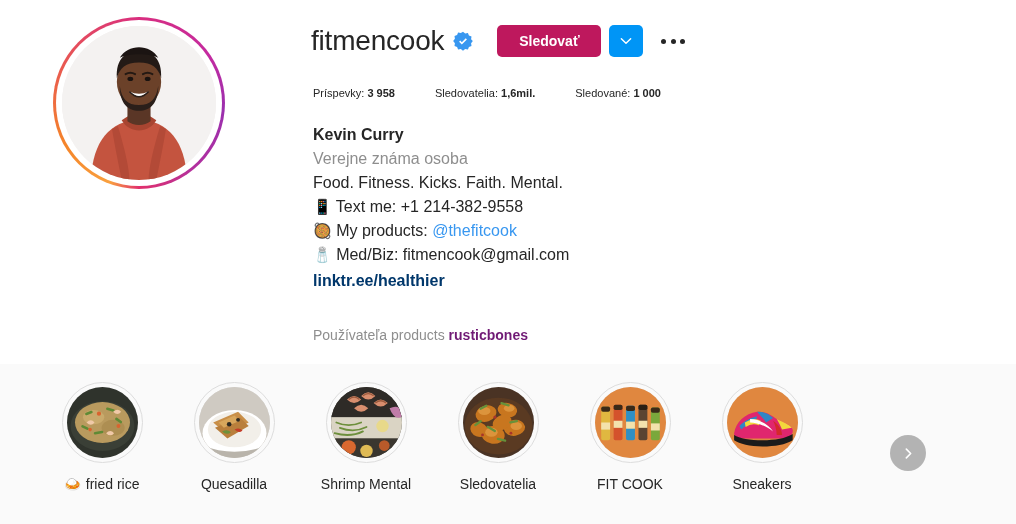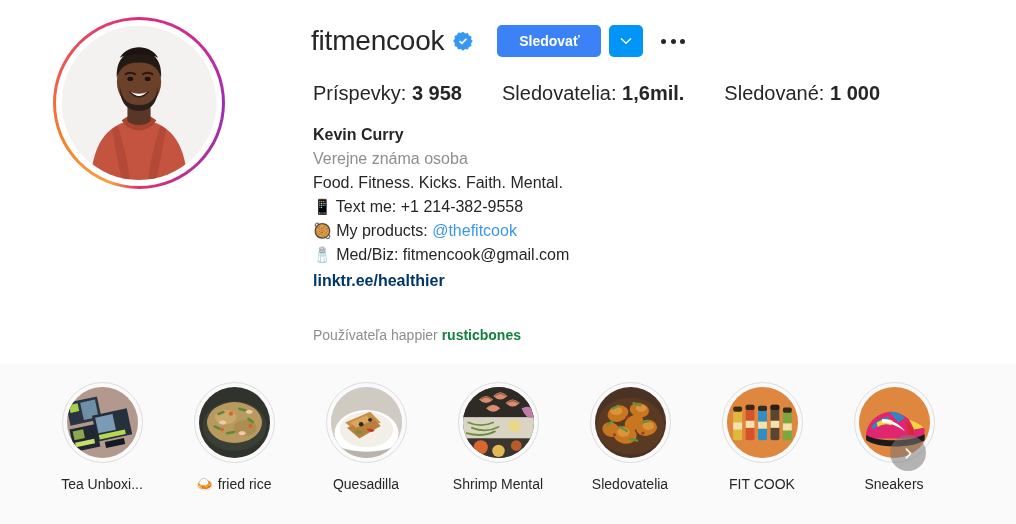--- a/index.html
+++ b/index.html
@@ -78,21 +78,21 @@
     width: 20px; height: 20px;
     display: inline-flex;
   }
   .verified-badge svg { width: 20px; height: 20px; display: block; }
 
   .btn-follow {
     margin-left: 24px;
     height: 32px;
     min-width: 104px;
     padding: 0 16px;
-    background: #3b82f6;
+    background: #be185d;
     color: #ffffff;
     border: none;
     border-radius: 5px;
     font-family: "Liberation Sans", sans-serif;
     font-size: 14px;
     font-weight: bold;
     cursor: pointer;
     line-height: 32px;
   }
   .btn-chevron {
@@ -122,21 +122,21 @@
     width: 5px; height: 5px;
     border-radius: 50%;
     background: #262626;
   }
 
   
   .stats-row {
     position: absolute;
     left: 313px; top: 81px;
     display: flex;
-    font-size: 20px;
+    font-size: 11px;
     line-height: 24px;
     color: #262626;
   }
   .stat { margin-right: 40px; white-space: nowrap; }
   .stat:last-child { margin-right: 0; }
   .stat .label { font-weight: normal; }
   .stat .value { font-weight: bold; }
 
   
   .bio {
@@ -169,21 +169,21 @@
   }
 
   
   .followed-by {
     position: absolute;
     left: 313px; top: 326px;
     font-size: 14px;
     line-height: 18px;
     color: #8e8e8e;
   }
-  .followed-by b { color: #15803d; font-weight: bold; }
+  .followed-by b { color: #701a75; font-weight: bold; }
 
   
   .highlights {
     position: absolute;
     left: 0; top: 382px;
     width: 1016px; height: 142px;
     display: flex;
     align-items: flex-start;
     padding-left: 36px;
   }
@@ -327,50 +327,28 @@
         <span>My products: </span><a class="mention">@thefitcook</a>
       </div>
       <div class="bio-line">
         <span class="emoji">🧂</span>
         <span>Med/Biz: fitmencook@gmail.com</span>
       </div>
       <a class="bio-link">linktr.ee/healthier</a>
     </div>
 
     <div class="followed-by">
-      <span>Používateľa happier</span>
+      <span>Používateľa products</span>
       <b>rusticbones</b>
     </div>
 
   </div>
 
   <div class="highlights">
 
-    <div class="highlight">
-      <div class="hl-ring">
-        <div class="hl-img">
-          <svg viewBox="0 0 80 80" preserveAspectRatio="xMidYMid slice">
-            <rect width="80" height="80" fill="#b3998d"></rect>
-            <g transform="rotate(-12 40 40)">
-              <rect x="4" y="10" width="36" height="26" fill="#2b3442"></rect>
-              <rect x="7" y="13" width="10" height="9" fill="#a8cf4a"></rect>
-              <rect x="20" y="13" width="17" height="20" fill="#6e8fa8"></rect>
-              <rect x="30" y="30" width="40" height="30" fill="#26303c"></rect>
-              <rect x="33" y="33" width="20" height="18" fill="#7a9ab5"></rect>
-              <rect x="33" y="53" width="30" height="5" fill="#b4d94f"></rect>
-              <rect x="2" y="40" width="30" height="26" fill="#1f2832"></rect>
-              <rect x="5" y="43" width="12" height="10" fill="#8aa94c"></rect>
-              <rect x="5" y="56" width="22" height="5" fill="#c8dd6a"></rect>
-              <rect x="38" y="62" width="22" height="7" fill="#141a21"></rect>
-            </g>
-          </svg>
-        </div>
-      </div>
-      <div class="hl-label">Tea Unboxi...</div>
-    </div>
 
     <div class="highlight">
       <div class="hl-ring">
         <div class="hl-img">
           <svg viewBox="0 0 80 80" preserveAspectRatio="xMidYMid slice">
             <rect width="80" height="80" fill="#2f332c"></rect>
             <ellipse cx="40" cy="44" rx="36" ry="28" fill="#3a3f36"></ellipse>
             <ellipse cx="40" cy="40" rx="31" ry="23" fill="#b99a5e"></ellipse>
             <ellipse cx="30" cy="34" rx="12" ry="8" fill="#c9aa6c"></ellipse>
             <ellipse cx="52" cy="46" rx="13" ry="9" fill="#ad8e52"></ellipse>

